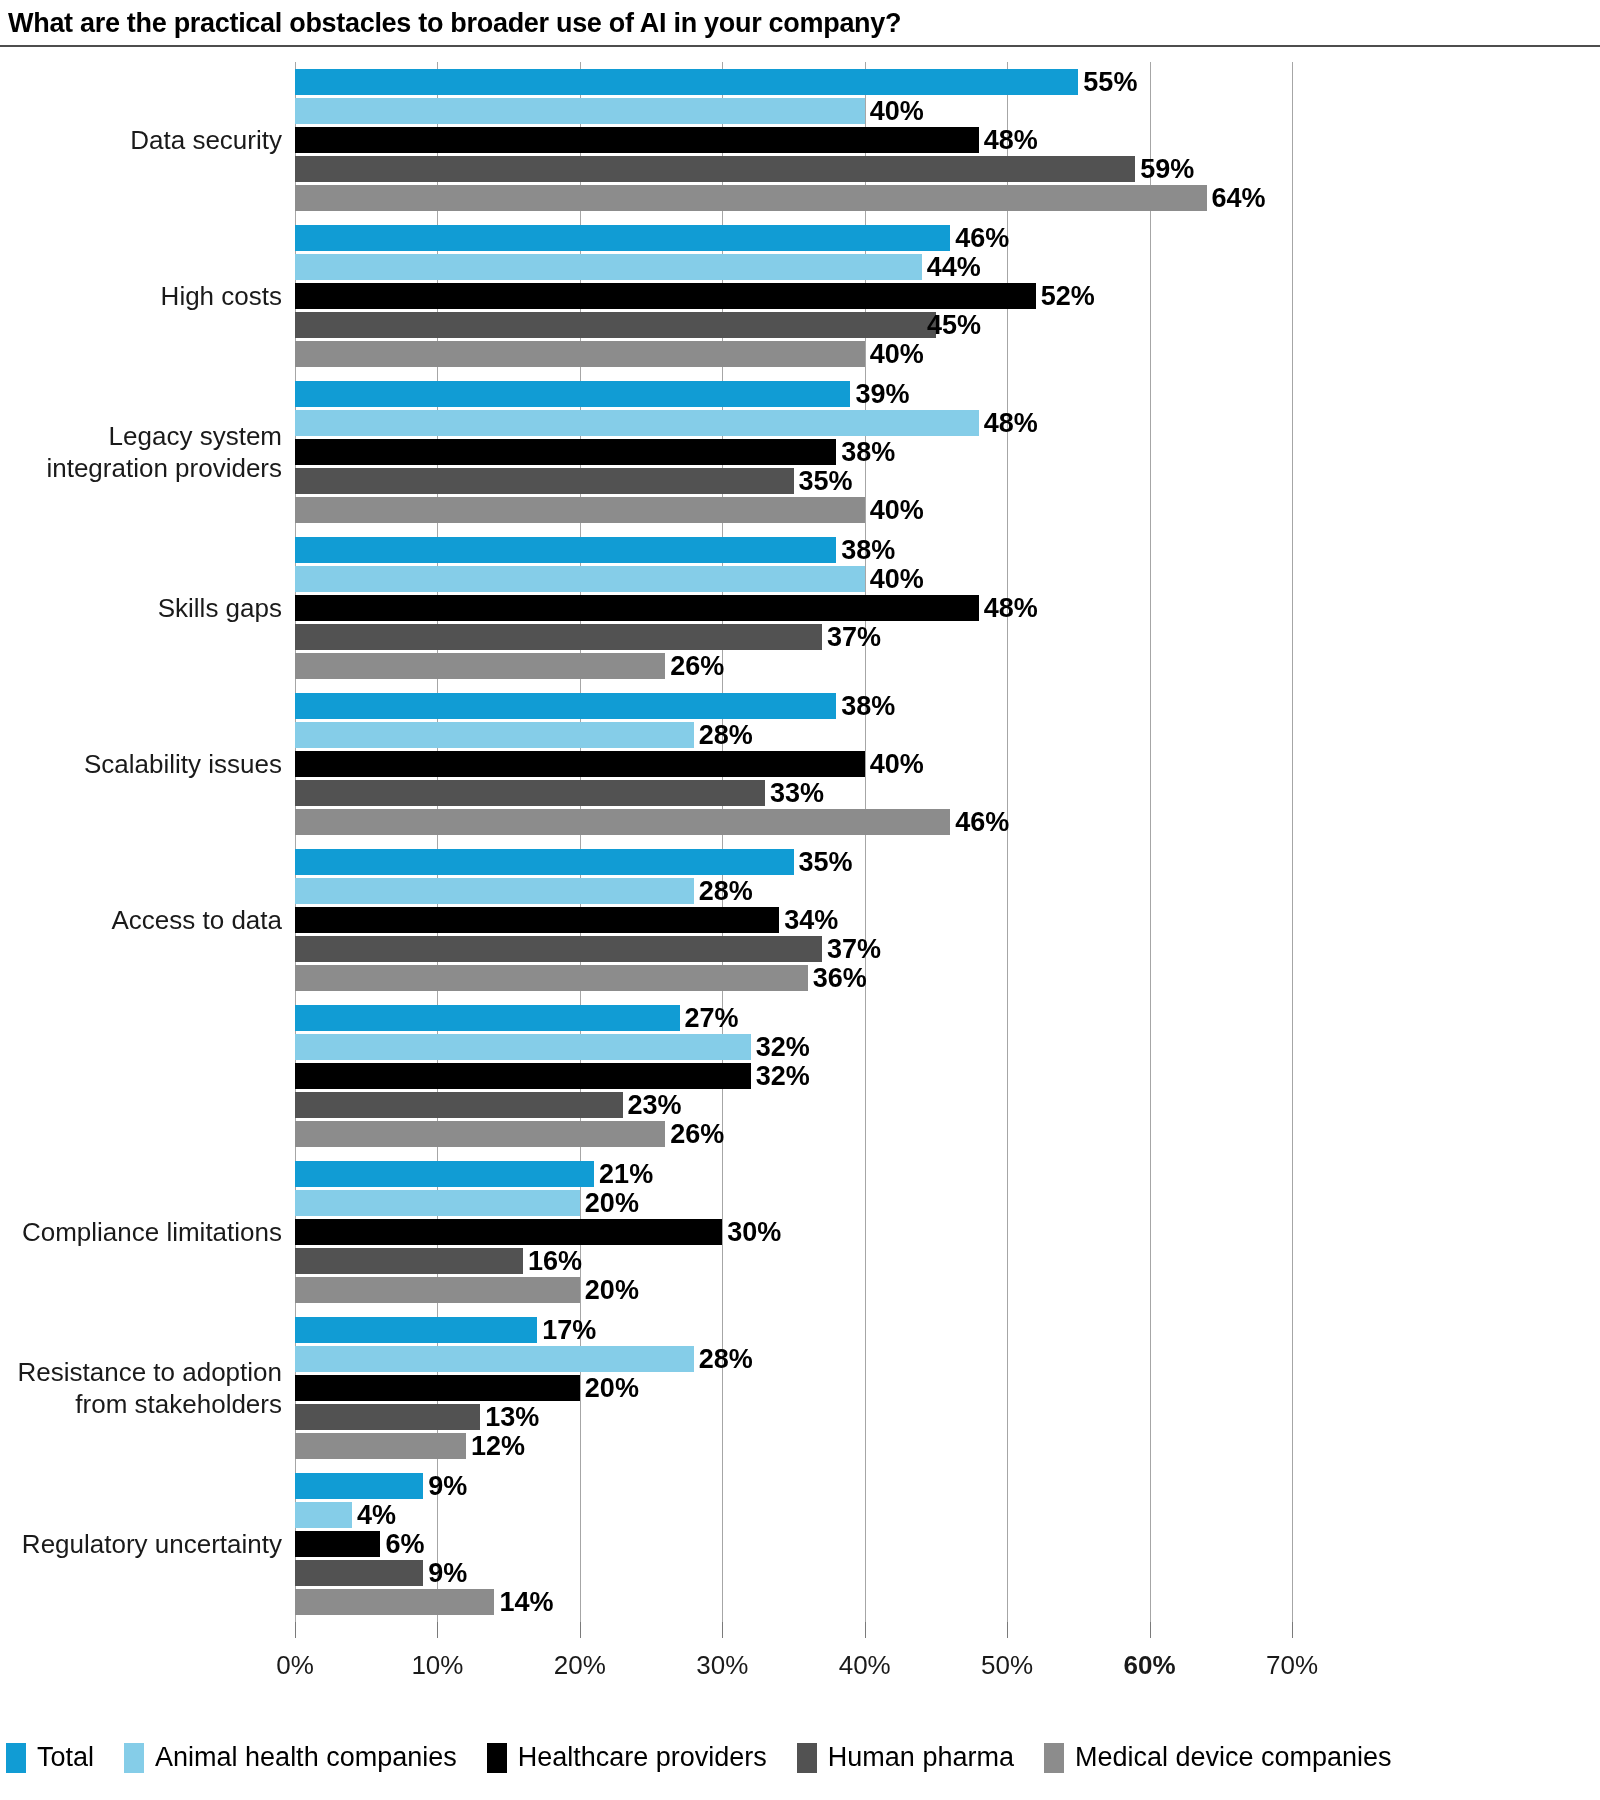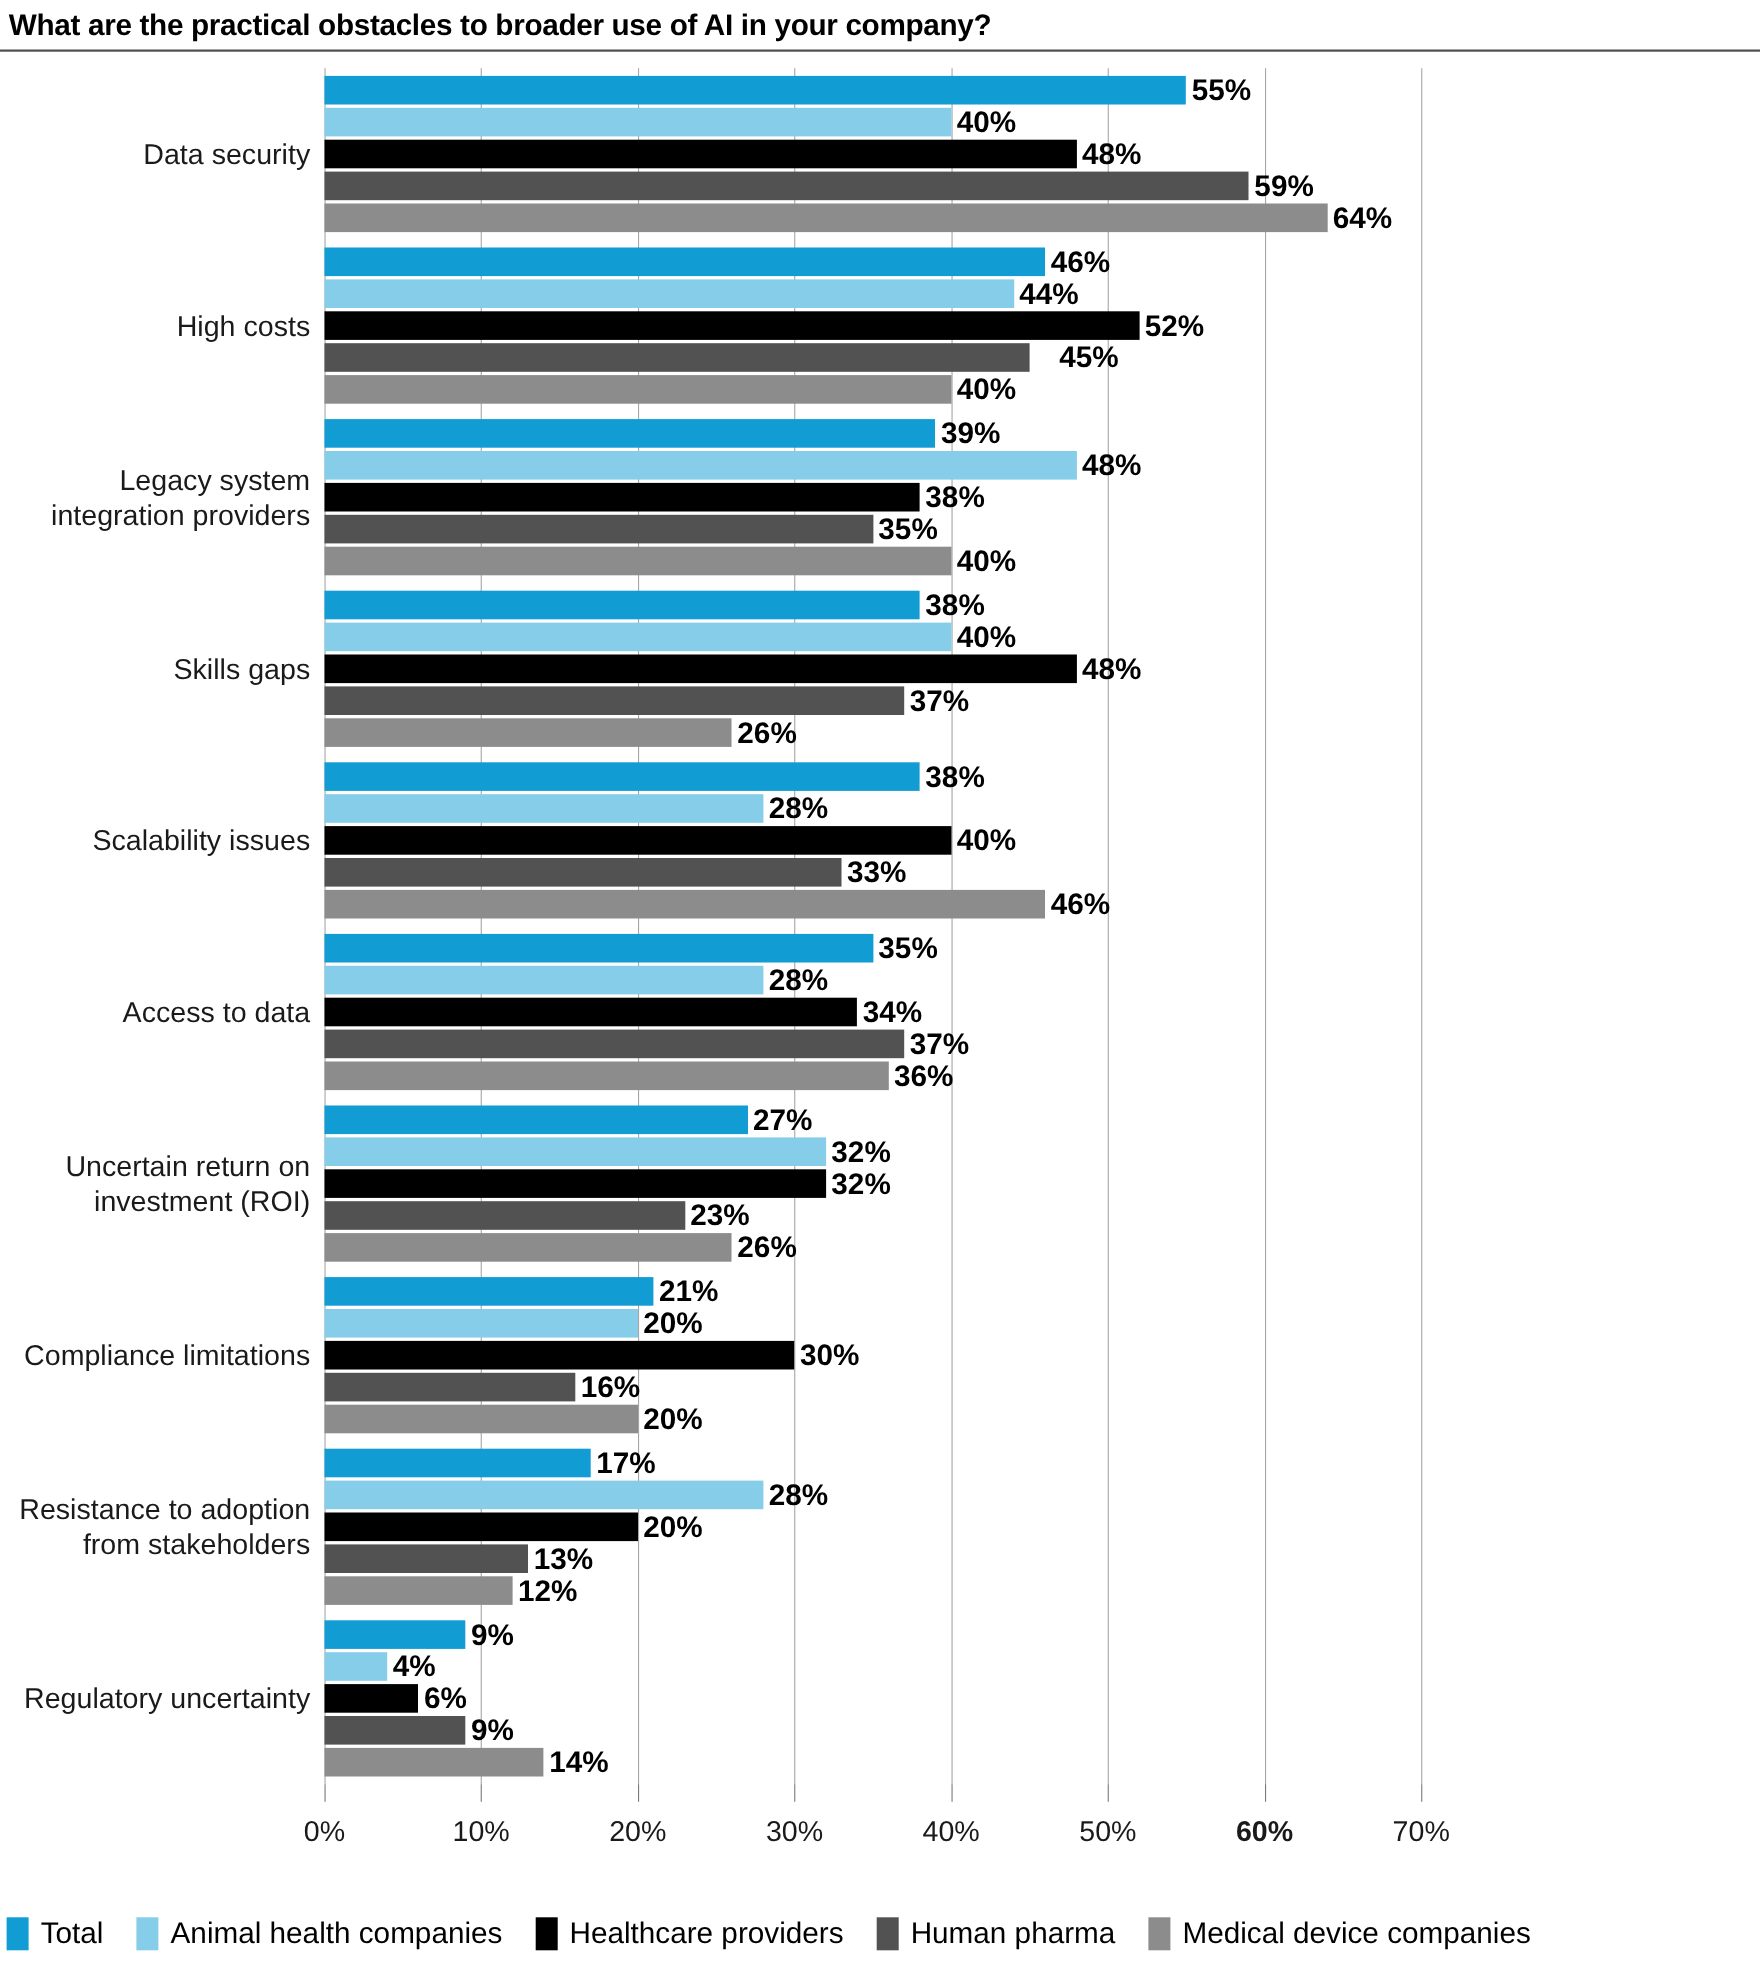--- a/index.html
+++ b/index.html
@@ -162,24 +162,20 @@
         <div>integration providers</div>
       </div>
       <div class="catlabel" style="top: 530px;">
         <div>Skills gaps</div>
       </div>
       <div class="catlabel" style="top: 686px;">
         <div>Scalability issues</div>
       </div>
       <div class="catlabel" style="top: 842px;">
         <div>Access to data</div>
-      </div>
-      <div class="catlabel" style="top: 982px;">
-        <div>Uncertain return on</div>
-        <div>investment (ROI)</div>
       </div>
       <div class="catlabel" style="top: 1154px;">
         <div>Compliance limitations</div>
       </div>
       <div class="catlabel" style="top: 1294px;">
         <div>Resistance to adoption</div>
         <div>from stakeholders</div>
       </div>
       <div class="catlabel" style="top: 1466px;">
         <div>Regulatory uncertainty</div>
@@ -228,21 +224,21 @@
         <div class="barlabel" style="top: 94px; left: 840.329px;">59%</div>
         <div class="bar" style="top: 123px; width: 911.543px; background: rgb(140, 140, 140);"></div>
         <div class="barlabel" style="top: 123px; left: 911.543px;">64%</div>
         <div class="bar" style="top: 163px; width: 655.171px; background: rgb(17, 156, 212);"></div>
         <div class="barlabel" style="top: 163px; left: 655.171px;">46%</div>
         <div class="bar" style="top: 192px; width: 626.686px; background: rgb(133, 205, 232);"></div>
         <div class="barlabel" style="top: 192px; left: 626.686px;">44%</div>
         <div class="bar" style="top: 221px; width: 740.629px; background: rgb(0, 0, 0);"></div>
         <div class="barlabel" style="top: 221px; left: 740.629px;">52%</div>
         <div class="bar" style="top: 250px; width: 640.929px; background: rgb(82, 82, 82);"></div>
-        <div class="barlabel" style="top: 250px; left: 663px;">45%</div>
+        <div class="barlabel" style="top: 250px; left: 627px;">45%</div>
         <div class="bar" style="top: 279px; width: 569.714px; background: rgb(140, 140, 140);"></div>
         <div class="barlabel" style="top: 279px; left: 569.714px;">40%</div>
         <div class="bar" style="top: 319px; width: 555.471px; background: rgb(17, 156, 212);"></div>
         <div class="barlabel" style="top: 319px; left: 555.471px;">39%</div>
         <div class="bar" style="top: 348px; width: 683.657px; background: rgb(133, 205, 232);"></div>
         <div class="barlabel" style="top: 348px; left: 683.657px;">48%</div>
         <div class="bar" style="top: 377px; width: 541.229px; background: rgb(0, 0, 0);"></div>
         <div class="barlabel" style="top: 377px; left: 541.229px;">38%</div>
         <div class="bar" style="top: 406px; width: 498.5px; background: rgb(82, 82, 82);"></div>
         <div class="barlabel" style="top: 406px; left: 498.5px;">35%</div>

